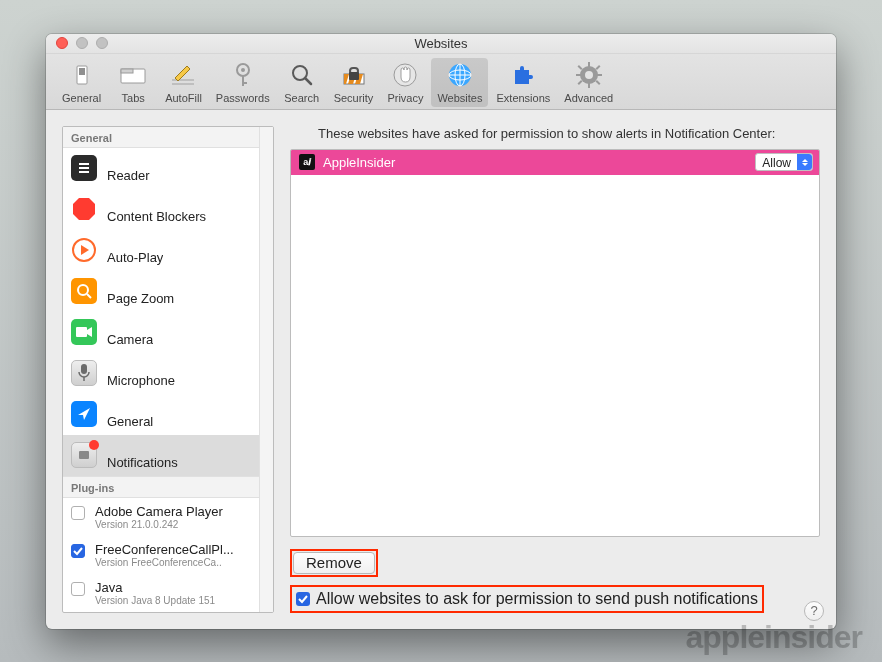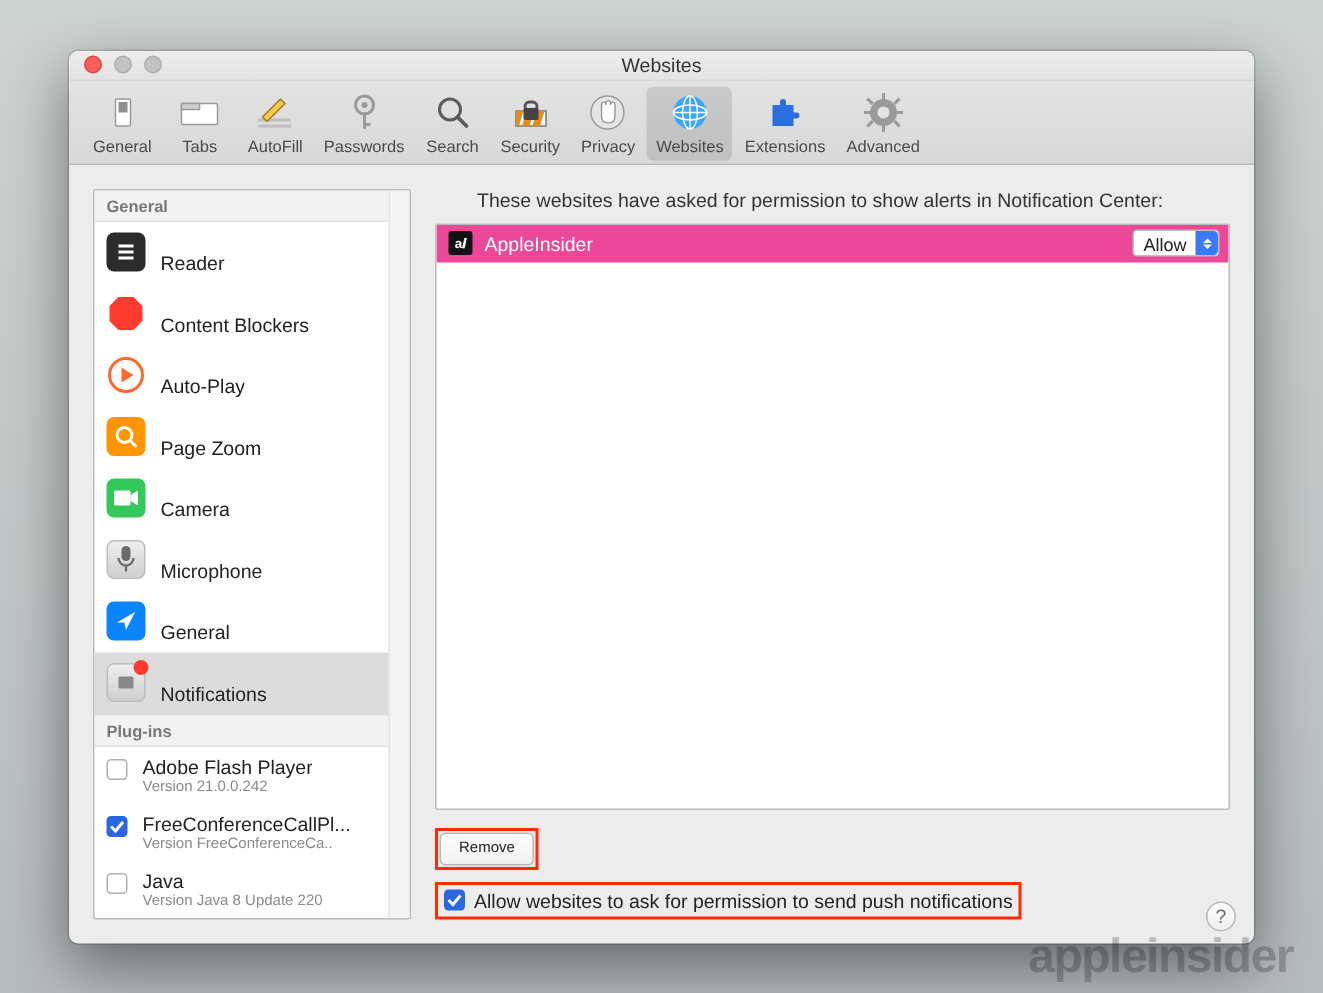--- a/index.html
+++ b/index.html
@@ -153,21 +153,21 @@
   .perm-select .arrows { width:15px; height:100%; background:#3a7afe; border-top-right-radius:3px; border-bottom-right-radius:3px; display:flex; flex-direction:column; align-items:center; justify-content:center; gap:0px; }
   .arrow-up, .arrow-down { width:0; height:0; border-left:3px solid transparent; border-right:3px solid transparent; }
   .arrow-up { border-bottom:3px solid #fff; }
   .arrow-down { border-top:3px solid #fff; margin-top:1px; }
   .below {
     margin-top:12px;
     display:flex; flex-direction:column; gap:8px; align-items:flex-start;
   }
   .btn {
     height:22px; padding:0 12px; background:linear-gradient(#fdfdfd,#f1f1f1);
-    border:1px solid #b8b8b8; border-radius:4px; font-size:10px; color:#222;
+    border:1px solid #b8b8b8; border-radius:4px; font-size:15px; color:#222;
     display:flex; align-items:center; cursor:default;
   }
   .highlight-box { border:2.5px solid #ff2a00; padding:1px; display:inline-flex; align-items:center; }
   .cb-allow {
     width:14px; height:14px; border-radius:3px; background:#2866e2;
     display:flex; align-items:center; justify-content:center; margin-right:6px;
   }
   .cb-allow svg, .plugin-cb.checked svg { display:block; }
   .help-btn {
     position:absolute; right:12px; bottom:8px; width:20px; height:20px; border-radius:50%;
@@ -401,42 +401,42 @@
                 <div style="position:absolute;top:-3px;right:-3px;width:10px;height:10px;border-radius:50%;background:#ff3b30"></div>
               </div>
               <div class="side-label">Notifications</div>
             </div>
 
             <div class="section-header">Plug-ins</div>
 
             <div class="plugin-item">
               <div class="plugin-cb"></div>
               <div class="plugin-texts">
-                <div class="plugin-name">Adobe Flash Player</div>
+                <div class="plugin-name">Adobe Camera Player</div>
                 <div class="plugin-ver">Version 21.0.0.242</div>
               </div>
             </div>
 
             <div class="plugin-item">
               <div class="plugin-cb checked">
                 <svg width="10" height="10" viewBox="0 0 10 10">
                     <polyline points="1,5 4,8 9,2" fill="none" stroke="#fff" stroke-width="2"></polyline>
                   </svg>
               </div>
               <div class="plugin-texts">
                 <div class="plugin-name">FreeConferenceCallPl...</div>
                 <div class="plugin-ver">Version FreeConferenceCa..</div>
               </div>
             </div>
 
             <div class="plugin-item">
               <div class="plugin-cb"></div>
               <div class="plugin-texts">
                 <div class="plugin-name">Java</div>
-                <div class="plugin-ver">Version Java 8 Update 220</div>
+                <div class="plugin-ver">Version Java 8 Update 151</div>
               </div>
             </div>
           </div>
           <div class="scrollbar-track"></div>
         </div>
       </div>
 
       <div class="main">
         <div class="main-heading">These websites have asked for permission to show alerts in Notification Center:</div>
 
@@ -460,21 +460,21 @@
               <span>Remove</span>
             </span>
           </span>
 
           <span class="highlight-box" style="padding:3px 4px">
             <span class="cb-allow">
               <svg width="10" height="10" viewBox="0 0 10 10">
                   <polyline points="1,5 4,8 9,2" fill="none" stroke="#fff" stroke-width="2"></polyline>
                 </svg>
             </span>
-            <span style="font-size:13px;color:#222">Allow websites to ask for permission to send push notifications</span>
+            <span style="font-size:16px;color:#222">Allow websites to ask for permission to send push notifications</span>
           </span>
         </div>
       </div>
 
       <div class="help-btn">?</div>
     </div>
 
   </div>
 
   <div class="watermark">appleinsider</div>

